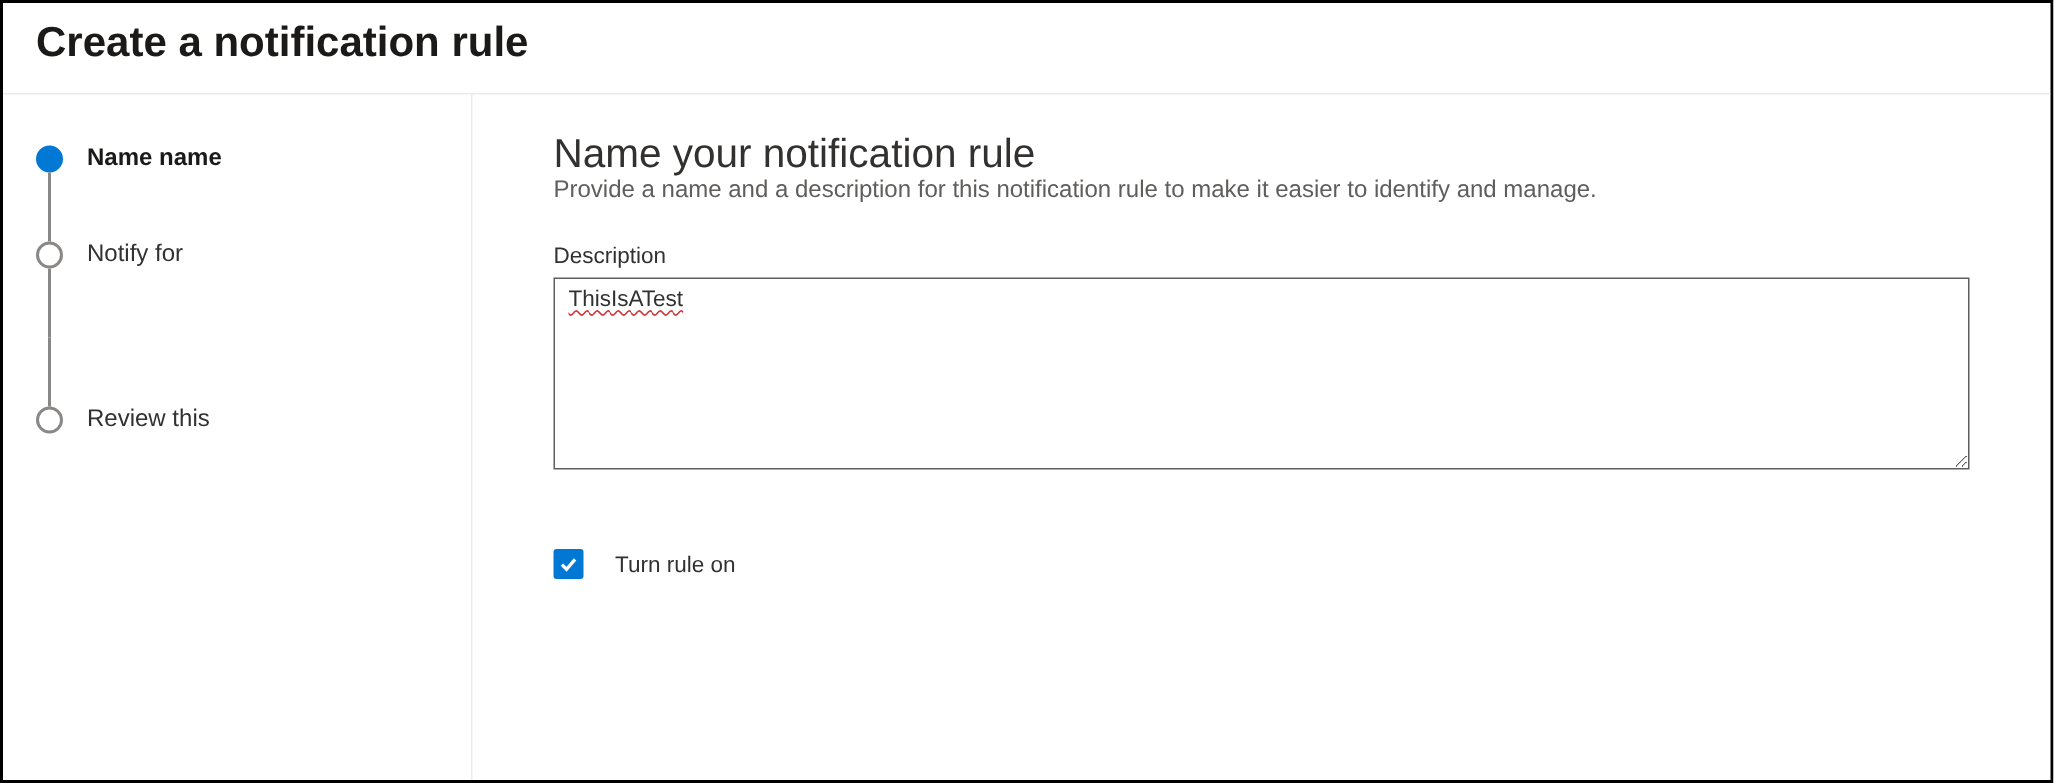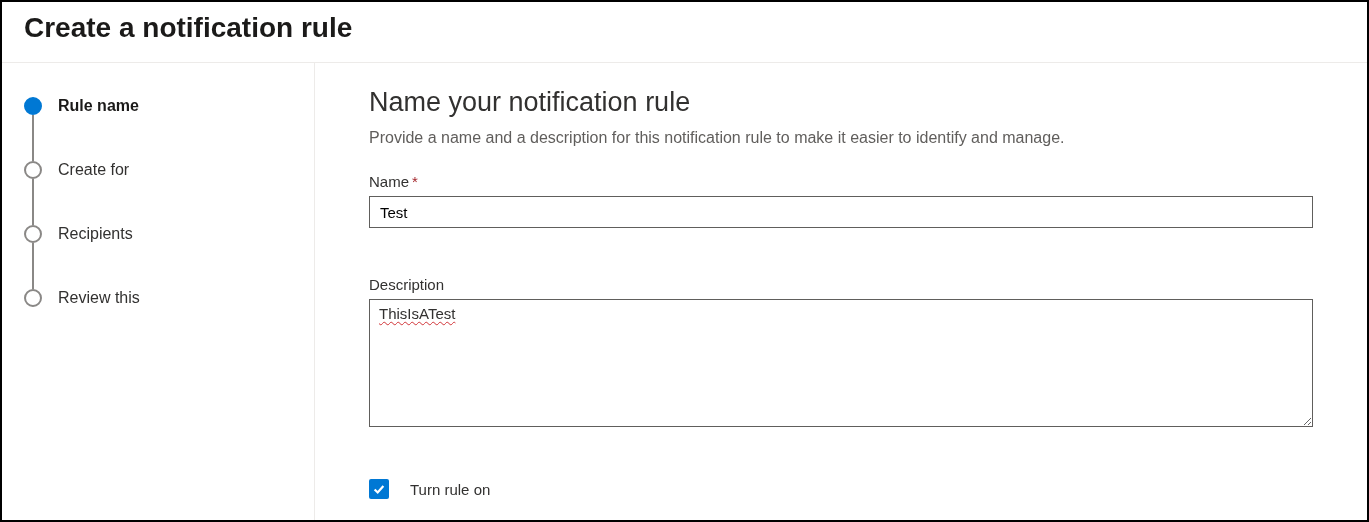--- a/index.html
+++ b/index.html
@@ -72,21 +72,21 @@
       margin-left: 8px;
     }
     .main {
       flex: 1;
       padding: 24px 54px 24px 54px;
     }
     .section-title {
       font-size: 27px;
       font-weight: 400;
       color: #323130;
-      margin-bottom: 11px;
+      margin-bottom: 0;
     }
     .section-sub {
       font-size: 16px;
       color: #605e5c;
       margin-bottom: 26px;
     }
     .field-group {
       margin-bottom: 48px;
     }
     .field-label {
@@ -177,50 +177,40 @@
 <div class="page">
   <div class="header">
     <h1 class="page-title">Create a notification rule</h1>
   </div>
 
   <div class="body">
     <nav class="sidebar">
       <div class="steps">
         <div class="step active">
           <span class="step-marker"></span>
-          <span class="step-label">Rule name</span>
+          <span class="step-label">Name name</span>
         </div>
         <div class="step-connector"></div>
         <div class="step">
           <span class="step-marker"></span>
-          <span class="step-label">Create for</span>
+          <span class="step-label">Notify for</span>
         </div>
         <div class="step-connector"></div>
-        <div class="step">
-          <span class="step-marker"></span>
-          <span class="step-label">Recipients</span>
-        </div>
         <div class="step-connector"></div>
         <div class="step">
           <span class="step-marker"></span>
           <span class="step-label">Review this</span>
         </div>
       </div>
     </nav>
 
     <main class="main">
       <h2 class="section-title">Name your notification rule</h2>
       <p class="section-sub">Provide a name and a description for this notification rule to make it easier to identify and manage.</p>
 
-      <div class="field-group">
-        <label class="field-label">
-          <span>Name</span><span class="req">*</span>
-        </label>
-        <input type="text" class="text-input" value="Test" style="">
-      </div>
 
       <div class="field-group">
         <label class="field-label">Description</label>
         <div class="textarea-wrap">
           <textarea class="textarea textarea-hidden" style="">ThisIsATest</textarea>
           <div class="textarea-overlay"><span class="spellerr">ThisIsATest</span></div>
         </div>
       </div>
 
       <div class="checkbox-row">

